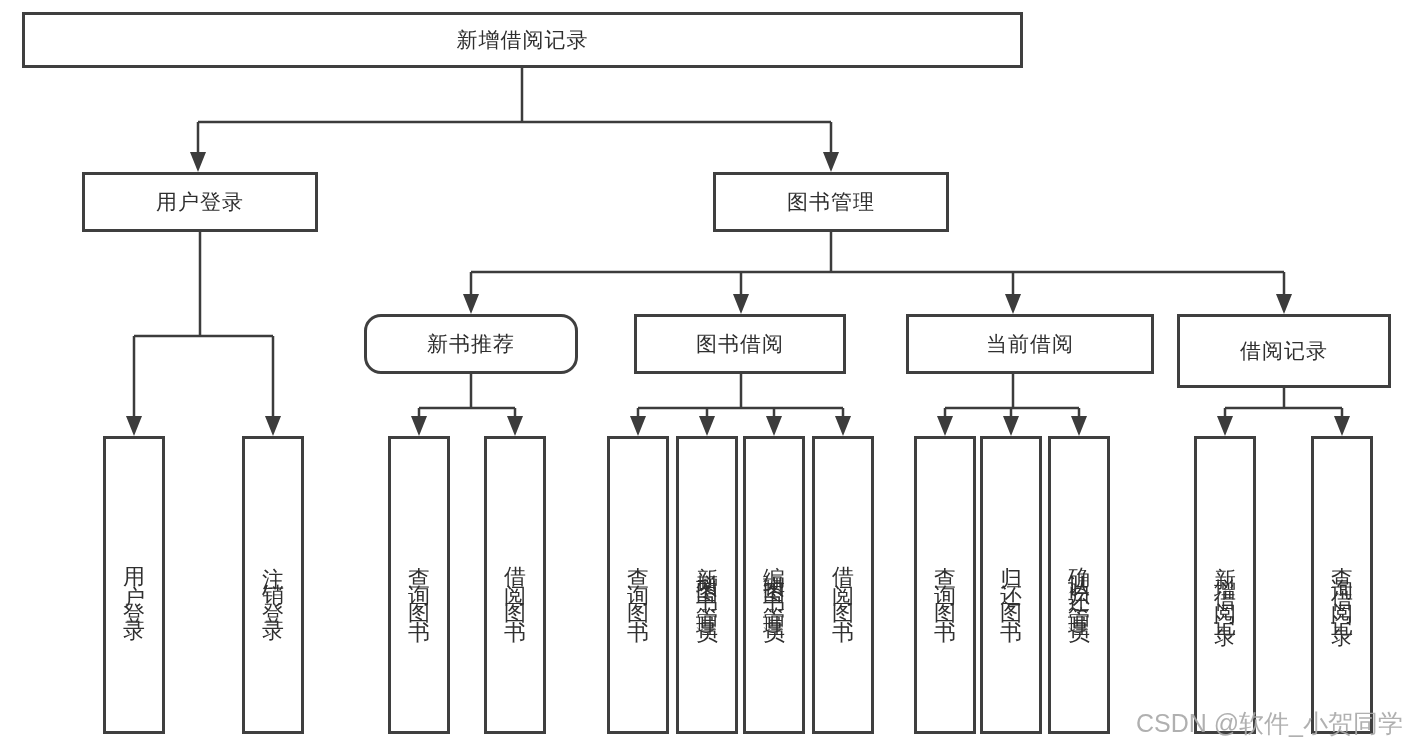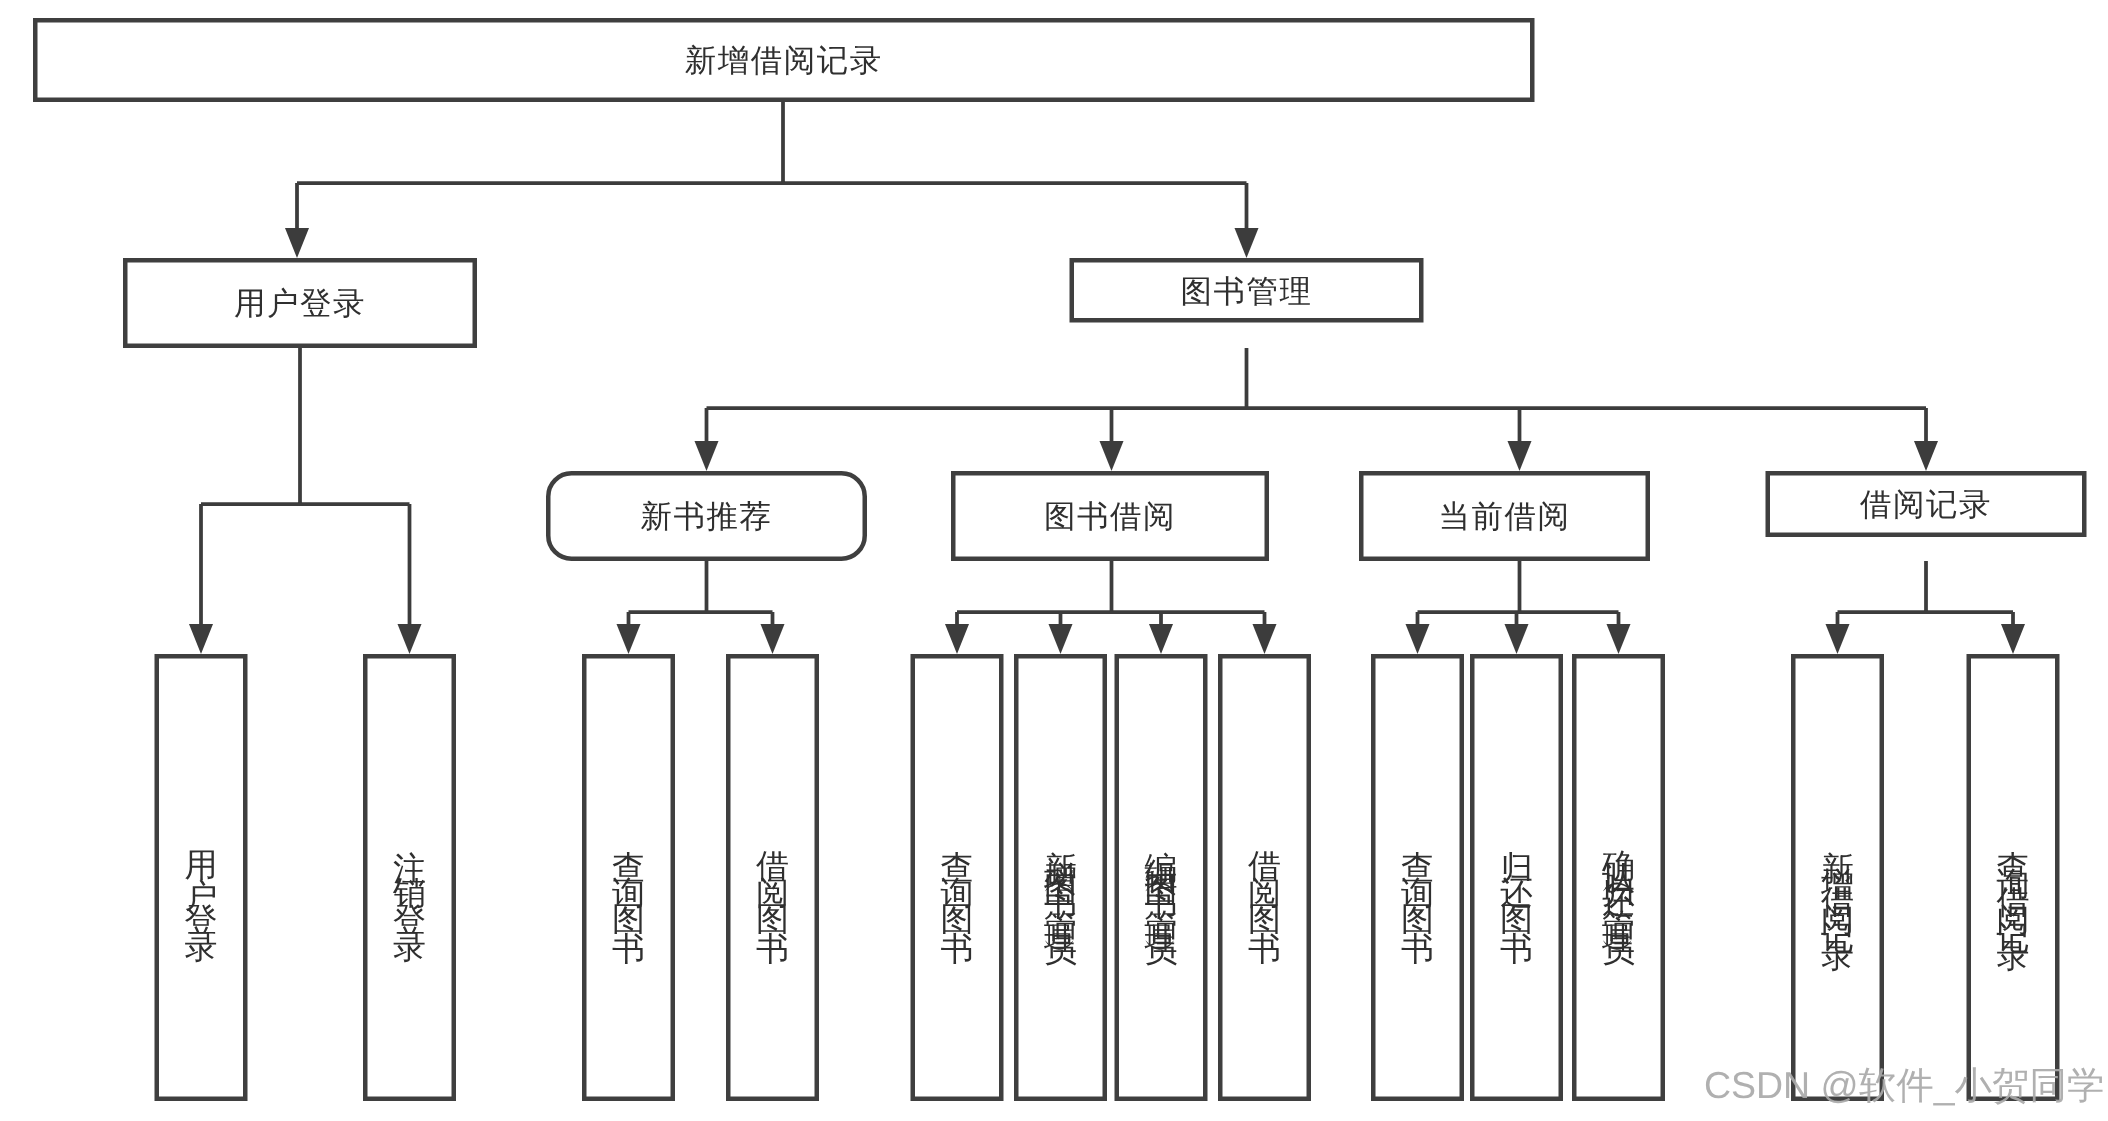--- a/index.html
+++ b/index.html
@@ -84,34 +84,34 @@
     <polygon class="arrow" points="1334,416 1350,416 1342,436"></polygon>
   </svg>
 
   <div class="box" style="left:22px;top:12px;width:1001px;height:56px;">
     <span class="hlabel">新增借阅记录</span>
   </div>
 
   <div class="box" style="left:82px;top:172px;width:236px;height:60px;">
     <span class="hlabel">用户登录</span>
   </div>
-  <div class="box" style="left:713px;top:172px;width:236px;height:43px;">
+  <div class="box" style="left:713px;top:172px;width:236px;height:60px;">
     <span class="hlabel">图书管理</span>
   </div>
 
   <div class="box" style="left:364px;top:314px;width:214px;height:60px;border-radius:17px;">
     <span class="hlabel">新书推荐</span>
   </div>
   <div class="box" style="left:634px;top:314px;width:212px;height:60px;">
     <span class="hlabel">图书借阅</span>
   </div>
-  <div class="box" style="left:906px;top:314px;width:194px;height:60px;">
+  <div class="box" style="left:906px;top:314px;width:248px;height:60px;">
     <span class="hlabel">当前借阅</span>
   </div>
-  <div class="box" style="left:1177px;top:314px;width:214px;height:44px;">
+  <div class="box" style="left:1177px;top:314px;width:214px;height:74px;">
     <span class="hlabel">借阅记录</span>
   </div>
 
   <div class="box leaf v4" style="left:103px;top:436px;width:62px;height:298px;">
     <span class="vlabel">用户登录</span>
   </div>
   <div class="box leaf v4" style="left:242px;top:436px;width:62px;height:298px;">
     <span class="vlabel">注销登录</span>
   </div>
 

